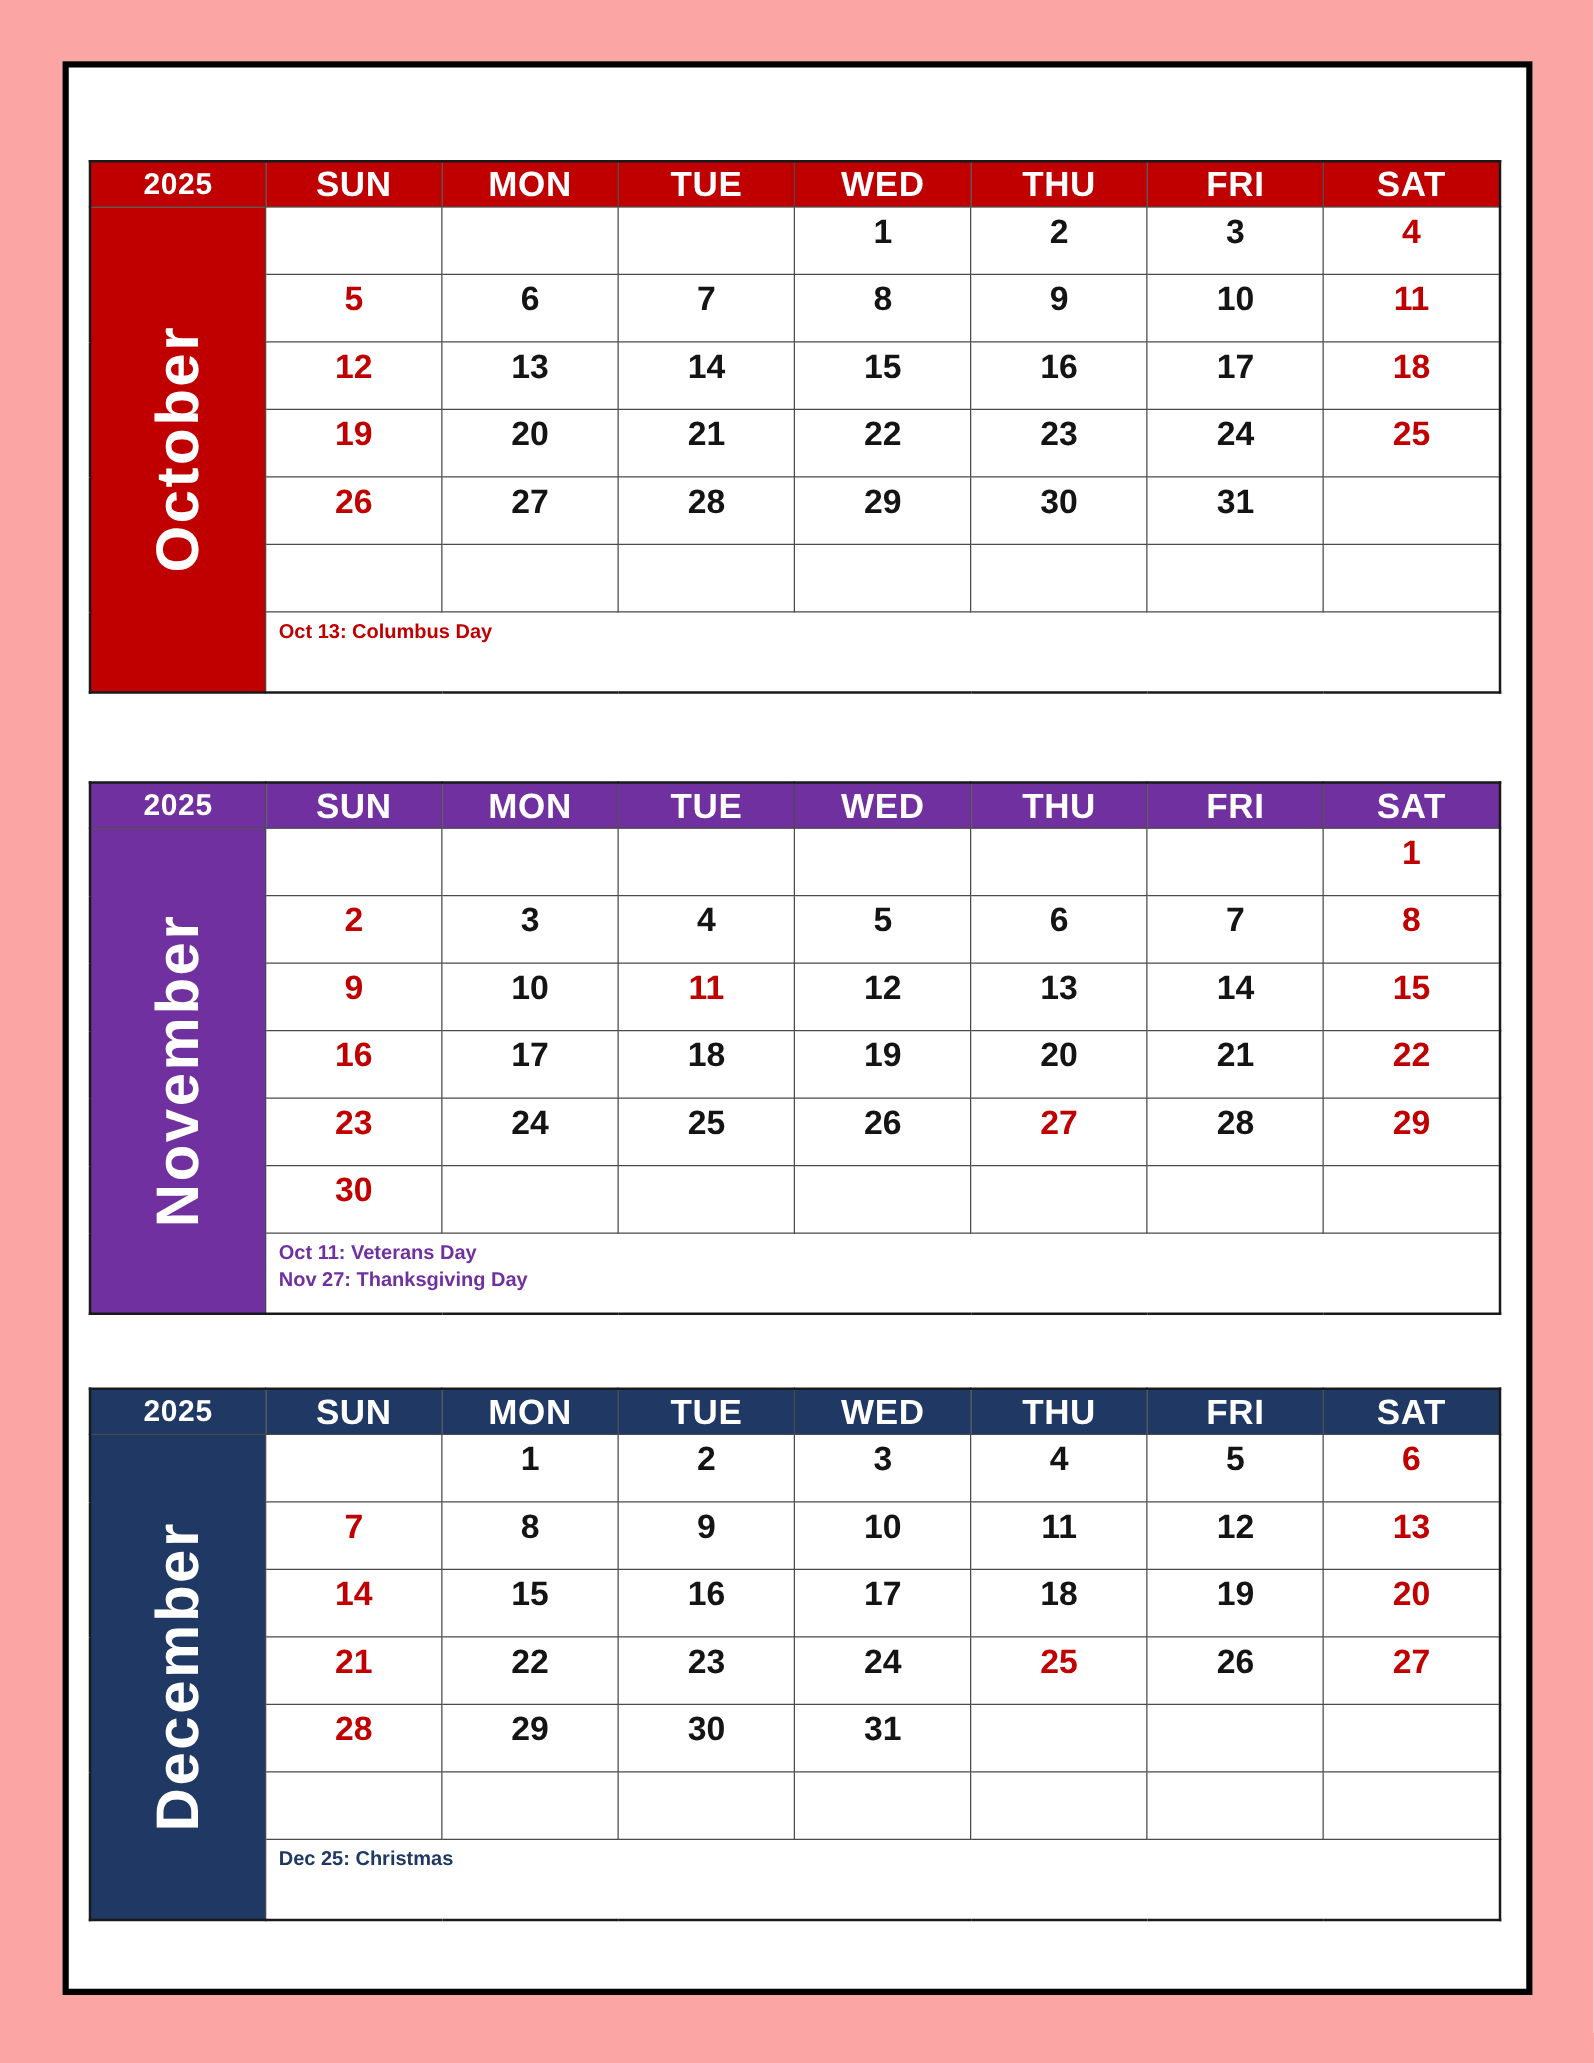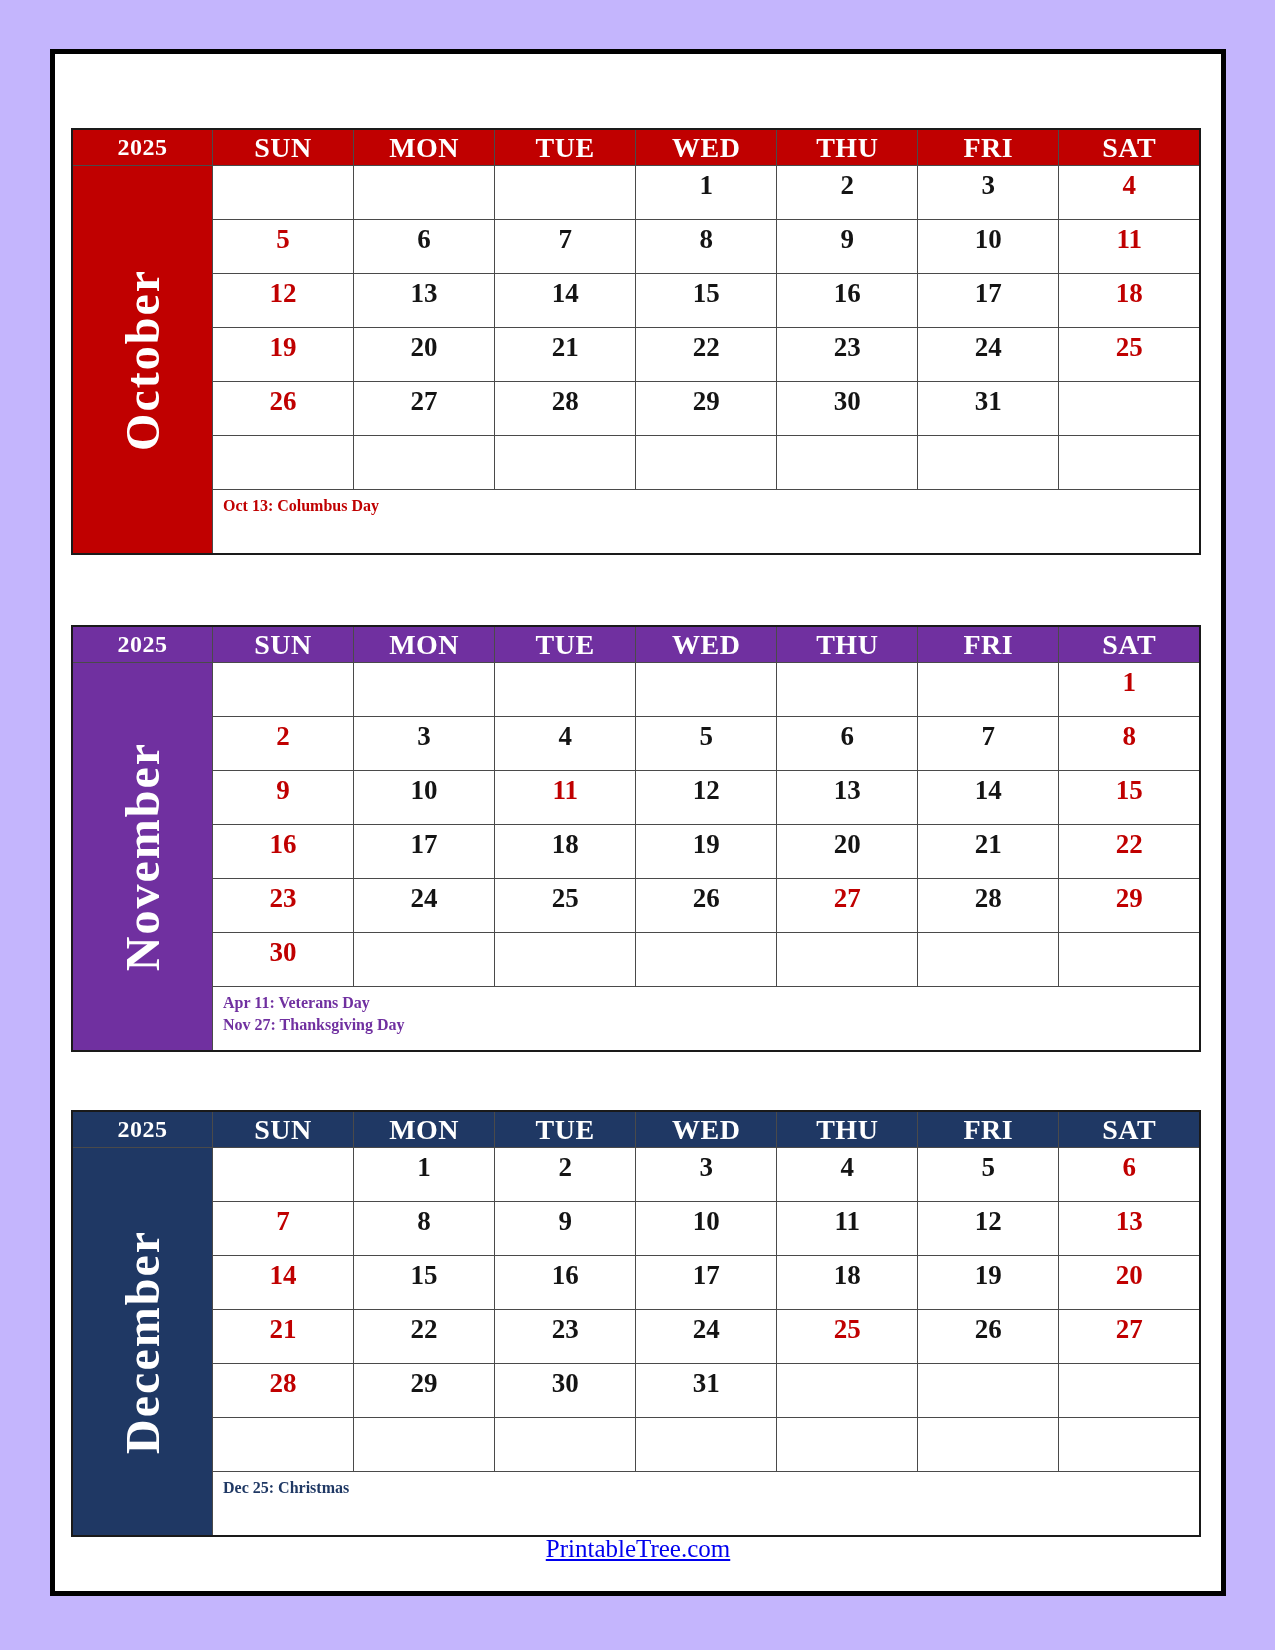--- a/index.html
+++ b/index.html
@@ -1,21 +1,21 @@
 <!DOCTYPE html>
 <html><head>
 <meta charset="utf-8">
 <style>
   html, body { margin: 0; padding: 0; background: #ffffff; }
   .page {
     position: relative;
     width: 1275px;
     height: 1650px;
-    background: #c4b5fd;
-    font-family: Liberation Serif, serif;
+    background: #fca5a5;
+    font-family: Liberation Sans, sans-serif;
     overflow: hidden;
   }
   .frame {
     position: absolute;
     left: 50px;
     top: 49px;
     width: 1166px;
     height: 1537px;
     border: 5px solid #000000;
     background: #ffffff;
@@ -256,21 +256,21 @@
               <td class="day-cell red">30</td>
               <td class="day-cell"></td>
               <td class="day-cell"></td>
               <td class="day-cell"></td>
               <td class="day-cell"></td>
               <td class="day-cell"></td>
               <td class="day-cell"></td>
             </tr>
             <tr>
               <td class="note-cell" colspan="7">
-                <div class="holiday-note">Apr 11: Veterans Day</div>
+                <div class="holiday-note">Oct 11: Veterans Day</div>
                 <div class="holiday-note">Nov 27: Thanksgiving Day</div>
               </td>
             </tr>
           </tbody>
         </table>
         <table class="month-table m2" style="--theme: #1F3864;">
           <thead>
             <tr>
               <th class="year-cell">2025</th>
               <th>SUN</th>
@@ -341,17 +341,14 @@
               <td class="day-cell"></td>
             </tr>
             <tr>
               <td class="note-cell" colspan="7">
                 <div class="holiday-note">Dec 25: Christmas</div>
               </td>
             </tr>
           </tbody>
         </table>
       </div>
-    <div class="footer">
-      <a href="#">PrintableTree.com</a>
-    </div>
   </div>
 </div>
 
 </body></html>

